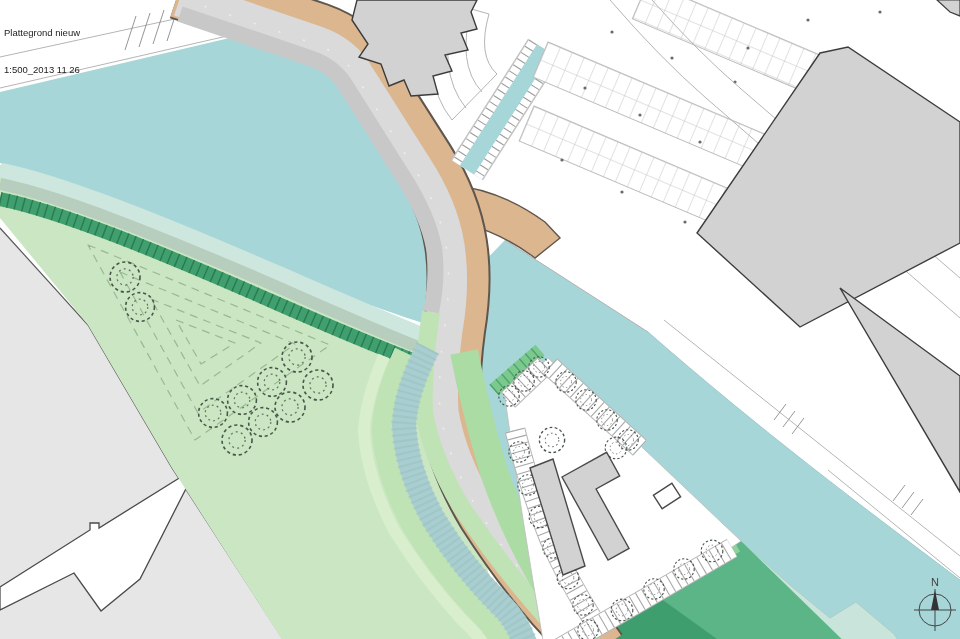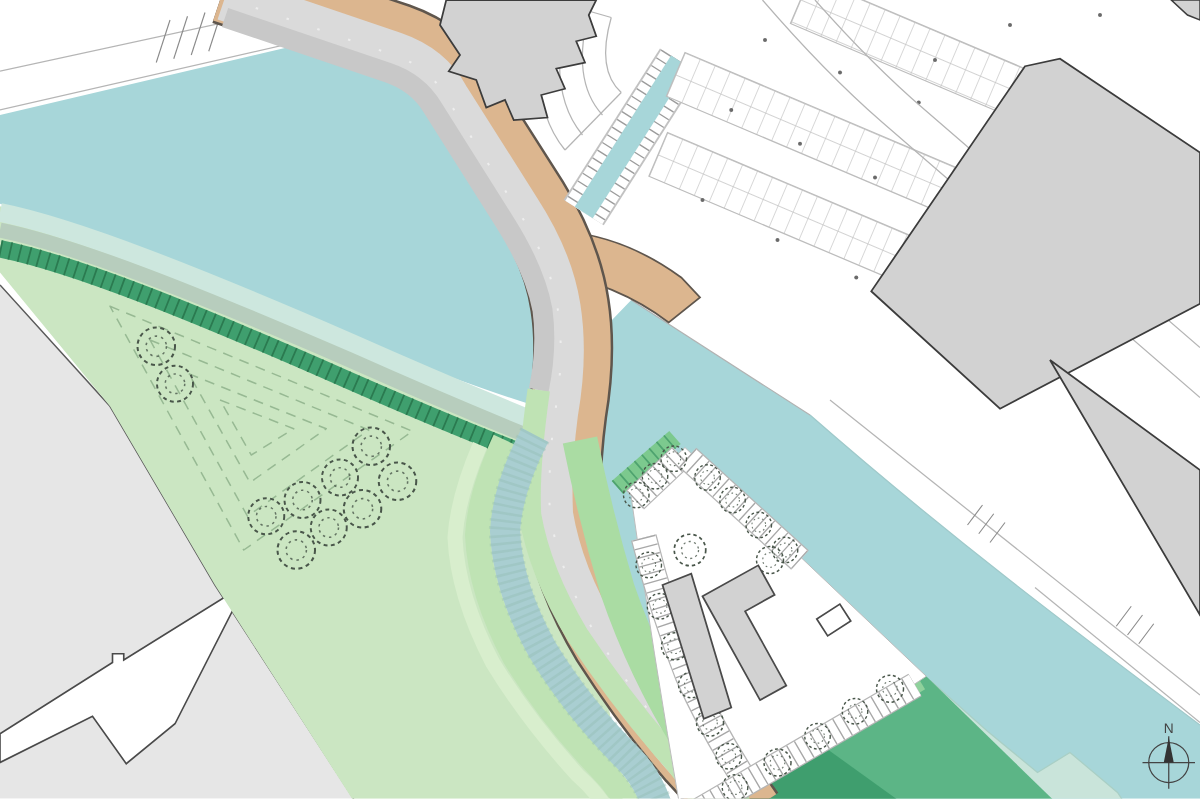--- a/index.html
+++ b/index.html
@@ -16,20 +16,24 @@
   .tree-outer{fill:none;stroke:var(--c-tree,#49564a);stroke-width:1.3;stroke-dasharray:2.6 2.3;}
   .tree-inner{fill:none;stroke:var(--c-tree,#49564a);stroke-width:1;stroke-dasharray:1.6 2.6;opacity:.8;}
   .thin{stroke:var(--c-thinLine,#b5b5b5);stroke-width:1;fill:none;}
   .qtick{stroke:#8a8a8a;stroke-width:.9;fill:none;}
 </style>
 </head>
 <body>
 
 <div class="stage">
 
+  <div class="title-block">
+    <div>Plattegrond nieuw</div>
+    <div>1:500_2013 11 26</div>
+  </div>
 
   <svg width="960" height="639" viewBox="0 0 960 639">
     <defs>
       <pattern id="stalls" width="13" height="19" patternUnits="userSpaceOnUse">
         <rect width="13" height="19" fill="#ffffff"></rect>
         <path d="M0 0H13 M0 0V19" stroke="#c3c3c3" stroke-width="1" fill="none"></path>
       </pattern>
       <g id="tree">
         <circle class="tree-outer" r="12"></circle>
         <circle class="tree-inner" r="6.5"></circle>

